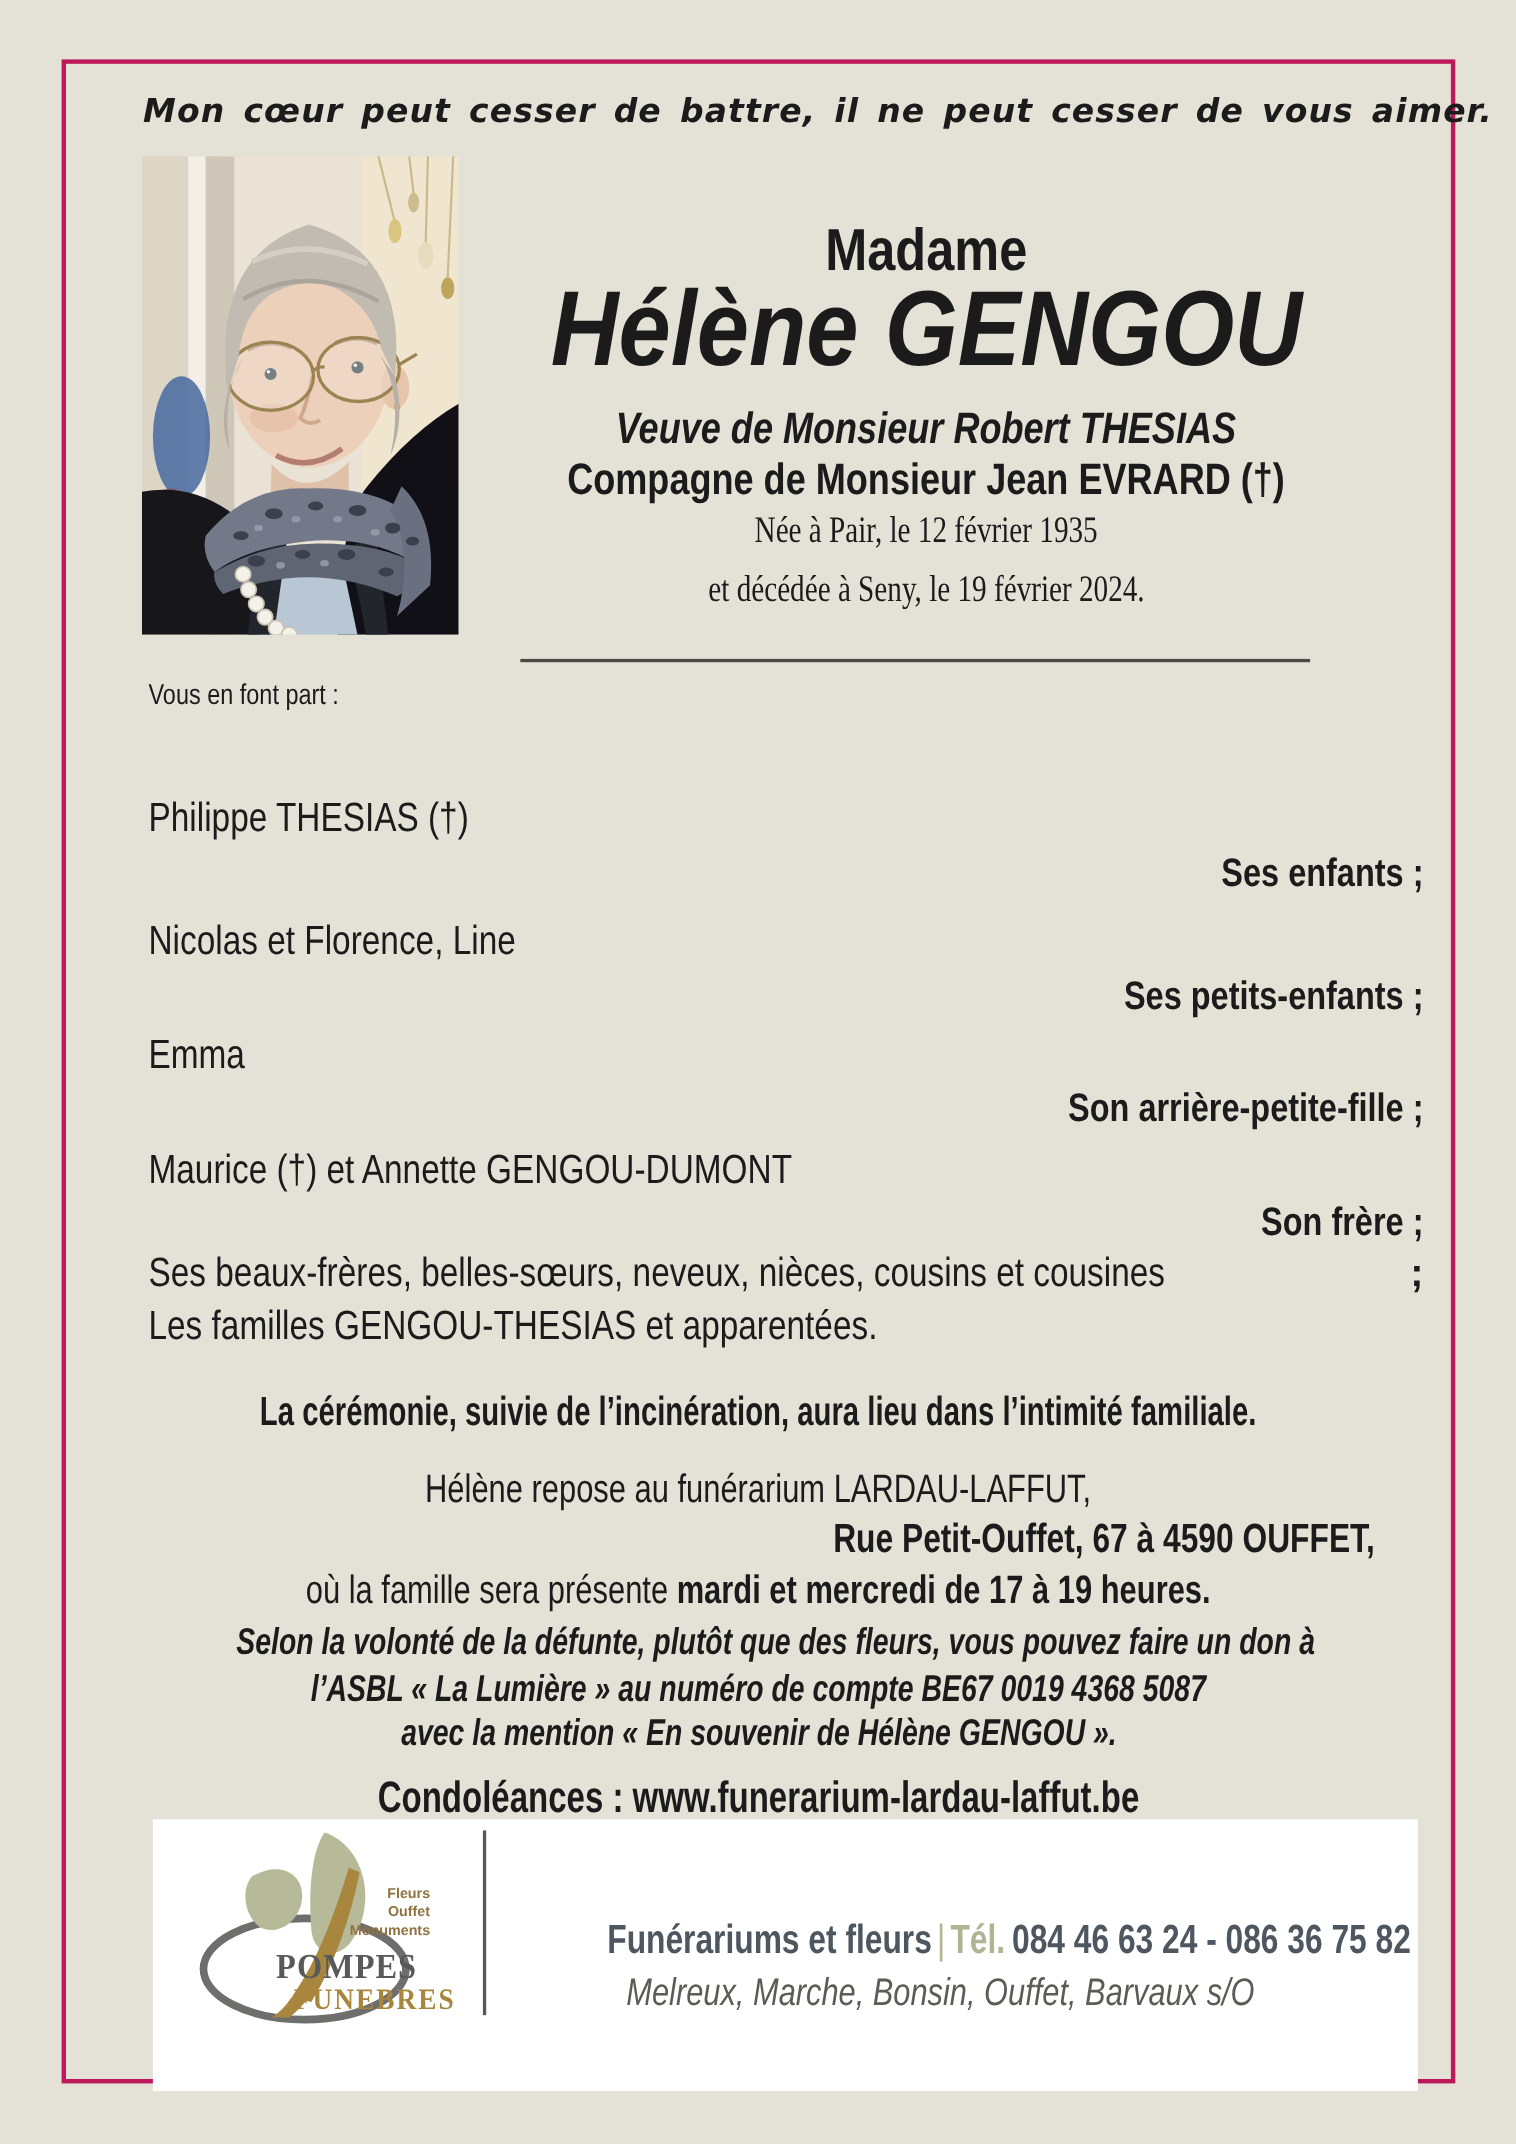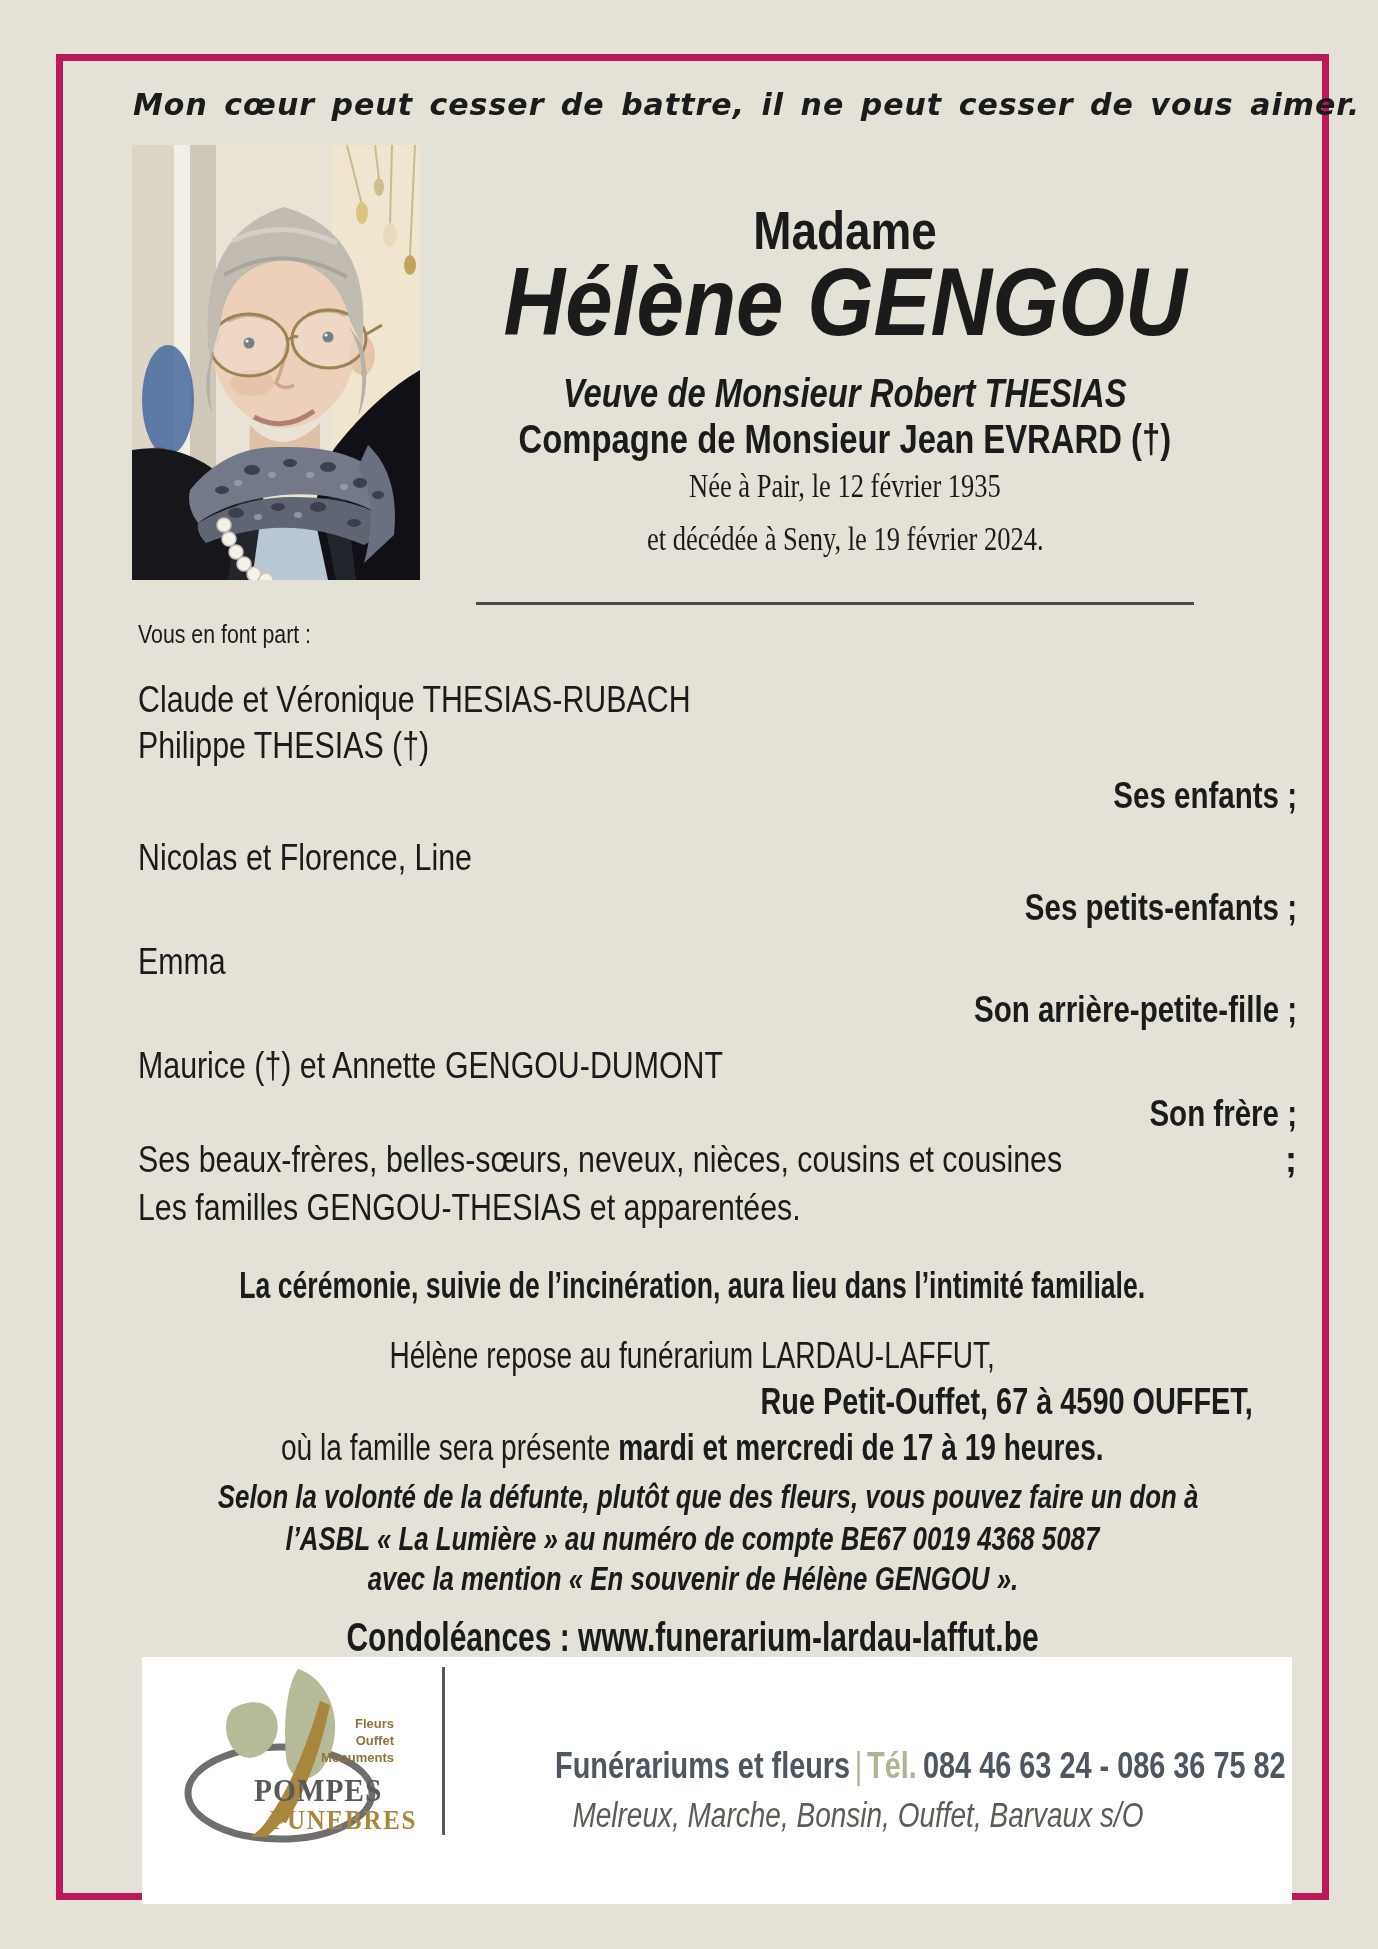--- a/index.html
+++ b/index.html
@@ -4,21 +4,21 @@
 <style>
   html,body{margin:0;padding:0;}
   body{
     width:1378px;height:1949px;position:relative;
     background:#e4e2d6;color:#1b1b1b;
     font-family:"Liberation Sans",sans-serif;
     overflow:hidden;
   }
   .frame{
     position:absolute;left:56px;top:54px;width:1259px;height:1832px;
-    border:7px solid #be185d;
+    border:4px solid #be185d;
   }
   .line{position:absolute;white-space:nowrap;}
   
   .cxl{display:inline-block;transform:scaleX(.82);transform-origin:0 50%;}
   .cxr{display:inline-block;transform:scaleX(.82);transform-origin:100% 50%;}
   .cxc{display:inline-block;transform:scaleX(.82);transform-origin:50% 50%;}
 
   .quote{
     left:70px;top:26px;font-size:30px;font-weight:bold;font-style:italic;
     font-family:"DejaVu Sans",sans-serif;letter-spacing:1px;word-spacing:5px;
@@ -206,21 +206,20 @@
   <div class="line tcol t-madame"><span class="cxc">Madame</span></div>
   <div class="line tcol t-name"><span class="cxc">Hélène GENGOU</span></div>
   <div class="line tcol t-veuve"><span class="cxc">Veuve de Monsieur Robert THESIAS</span></div>
   <div class="line tcol t-compagne"><span class="cxc">Compagne de Monsieur Jean EVRARD (†)</span></div>
   <div class="line tcol t-dates t-born"><span class="cxc">Née à Pair, le 12 février 1935</span></div>
   <div class="line tcol t-dates t-died"><span class="cxc">et décédée à Seny, le 19 février 2024.</span></div>
   <div class="t-divider"></div>
 
   <div class="line body-line intro"><span class="cxl">Vous en font part :</span></div>
 
-  <div class="line body-line r-claude"><span class="cxl">Claude et Véronique THESIAS-RUBACH</span></div>
   <div class="line body-line r-philippe"><span class="cxl">Philippe THESIAS (†)</span></div>
   <div class="line body-line relation r-enfants"><span class="cxr">Ses enfants ;</span></div>
 
   <div class="line body-line r-nicolas"><span class="cxl">Nicolas et Florence, Line</span></div>
   <div class="line body-line relation r-petits"><span class="cxr">Ses petits-enfants ;</span></div>
 
   <div class="line body-line r-emma"><span class="cxl">Emma</span></div>
   <div class="line body-line relation r-arriere"><span class="cxr">Son arrière-petite-fille ;</span></div>
 
   <div class="line body-line r-maurice"><span class="cxl">Maurice (†) et Annette GENGOU-DUMONT</span></div>

